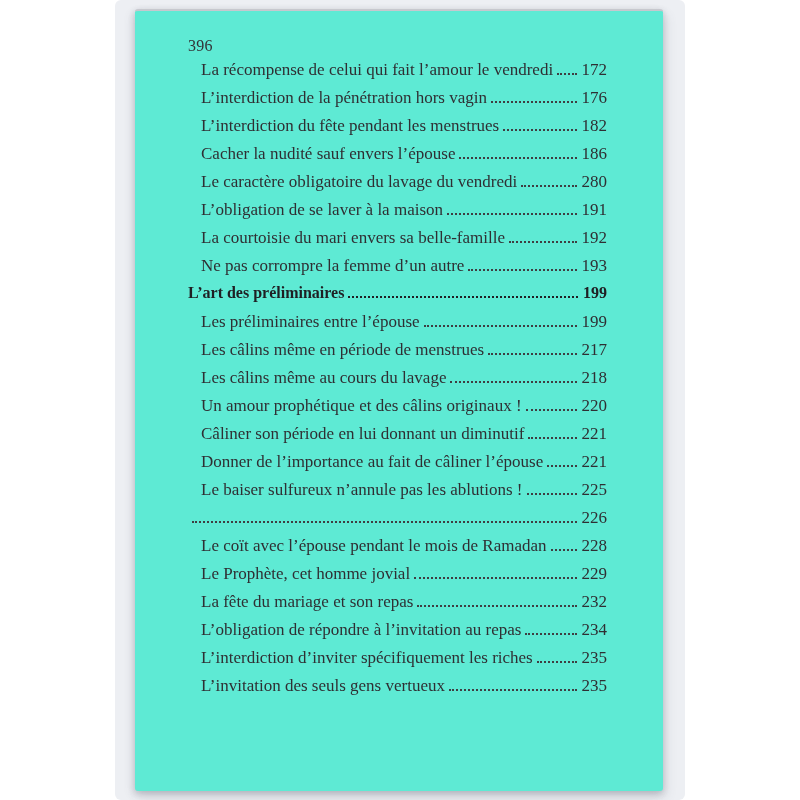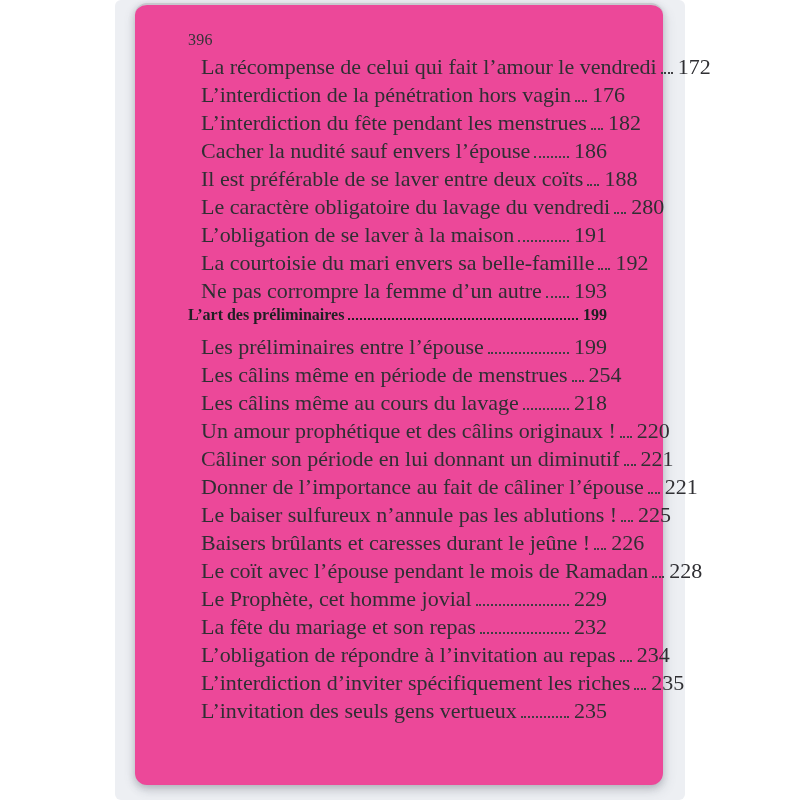--- a/index.html
+++ b/index.html
@@ -25,25 +25,25 @@
     top: 0;
     width: 570px;
     height: 800px;
     background: #edeff3;
     border-radius: 6px;
   }
   
   .page {
     position: absolute;
     left: 135px;
-    top: 3px;
+    top: 9px;
     width: 528px;
     height: 780px;
-    background: #ec4899;
-    border-radius: 12px;
+    background: #5eead4;
+    border-radius: 3px;
     border-top: 2px solid #c7c8ce;
     box-shadow:
       0 2px 6px rgba(80, 82, 100, 0.22),
       -3px 4px 10px rgba(80, 82, 100, 0.10),
       3px 6px 12px rgba(80, 82, 100, 0.14);
   }
   .page-inner {
     box-sizing: border-box;
     padding: 25px 56px 0 53px;
     color: #2f2f33;
@@ -54,21 +54,21 @@
     color: #333337;
     letter-spacing: 0.2px;
   }
   .toc {
     margin-top: 4px;
   }
   .row {
     display: flex;
     align-items: baseline;
     height: 28px;
-    font-size: 22px;
+    font-size: 17px;
     color: #2f2f33;
     white-space: nowrap;
   }
   .row .title {
     flex: 0 0 auto;
     padding-left: 13px;   
   }
   .row .leader {
     flex: 1 1 auto;
     border-bottom: 2px dotted #3e3e42;
@@ -115,25 +115,20 @@
     <span class="title">L’interdiction du fête pendant les menstrues</span>
     <span class="leader"></span>
     <span class="num">182</span>
   </div>
           <div class="row">
     <span class="title">Cacher la nudité sauf envers l’épouse</span>
     <span class="leader"></span>
     <span class="num">186</span>
   </div>
           <div class="row">
-    <span class="title">Il est préférable de se laver entre deux coïts</span>
-    <span class="leader"></span>
-    <span class="num">188</span>
-  </div>
-          <div class="row">
     <span class="title">Le caractère obligatoire du lavage du vendredi</span>
     <span class="leader"></span>
     <span class="num">280</span>
   </div>
           <div class="row">
     <span class="title">L’obligation de se laver à la maison</span>
     <span class="leader"></span>
     <span class="num">191</span>
   </div>
           <div class="row">
@@ -152,21 +147,21 @@
     <span class="num">199</span>
   </div>
           <div class="row">
     <span class="title">Les préliminaires entre l’épouse</span>
     <span class="leader"></span>
     <span class="num">199</span>
   </div>
           <div class="row">
     <span class="title">Les câlins même en période de menstrues</span>
     <span class="leader"></span>
-    <span class="num">254</span>
+    <span class="num">217</span>
   </div>
           <div class="row">
     <span class="title">Les câlins même au cours du lavage</span>
     <span class="leader"></span>
     <span class="num">218</span>
   </div>
           <div class="row">
     <span class="title">Un amour prophétique et des câlins originaux !</span>
     <span class="leader"></span>
     <span class="num">220</span>
@@ -180,21 +175,20 @@
     <span class="title">Donner de l’importance au fait de câliner l’épouse</span>
     <span class="leader"></span>
     <span class="num">221</span>
   </div>
           <div class="row">
     <span class="title">Le baiser sulfureux n’annule pas les ablutions !</span>
     <span class="leader"></span>
     <span class="num">225</span>
   </div>
           <div class="row">
-    <span class="title">Baisers brûlants et caresses durant le jeûne !</span>
     <span class="leader"></span>
     <span class="num">226</span>
   </div>
           <div class="row">
     <span class="title">Le coït avec l’épouse pendant le mois de Ramadan</span>
     <span class="leader"></span>
     <span class="num">228</span>
   </div>
           <div class="row">
     <span class="title">Le Prophète, cet homme jovial</span>

